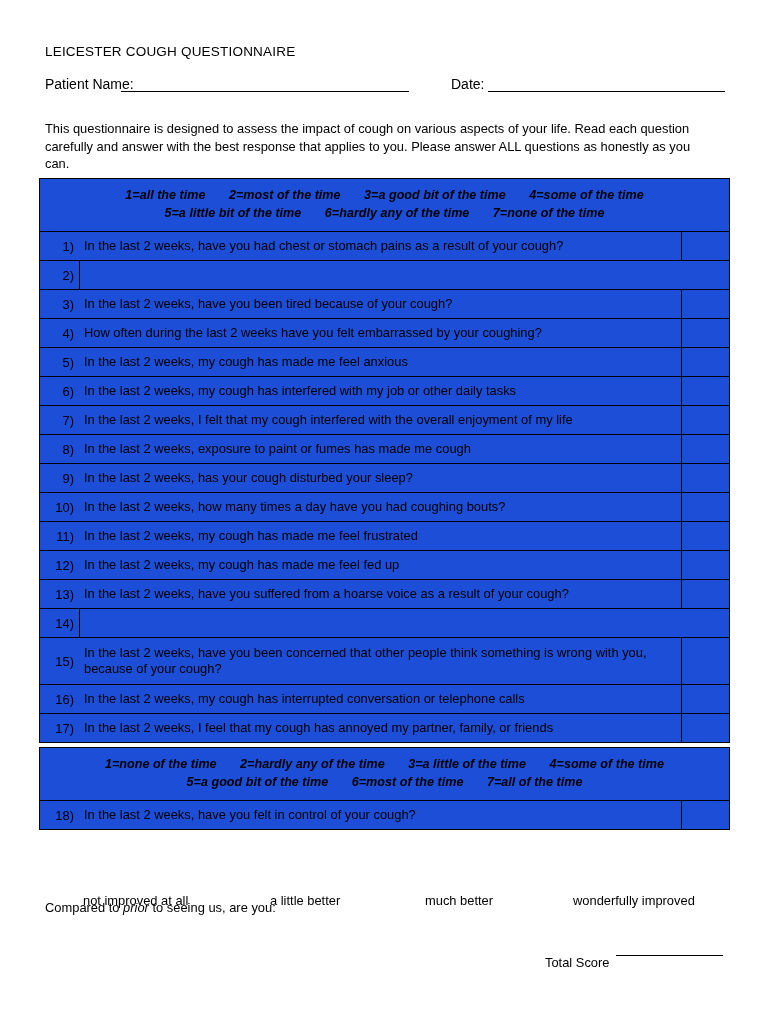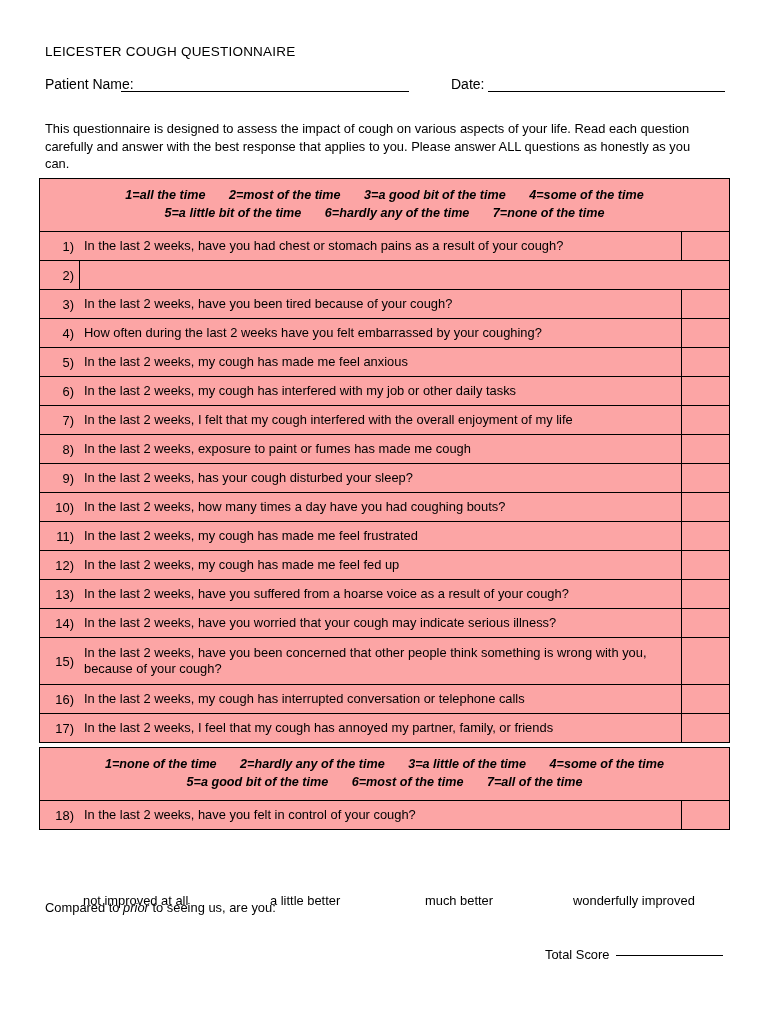--- a/index.html
+++ b/index.html
@@ -67,21 +67,21 @@
     white-space: pre-line;
   }
 
   
   .qtable {
     position: absolute;
     left: 39px;
     width: 691px;
     border: 1.6px solid #000;
     box-sizing: border-box;
-    background: #fca5a5;
+    background: #1d4ed8;
   }
   #table-main { top: 178px; }
   #table-alt  { top: 747px; }
 
   .legend {
     border-bottom: 1.4px solid #000;
     padding: 7px 8px 9px 8px;
     text-align: center;
     font-weight: bold;
     font-style: italic;
@@ -157,21 +157,21 @@
   .total {
     position: absolute;
     top: 939px;
     left: 545px;
     width: 185px;
     height: 20px;
     font-size: 12.9px;
   }
   .total .tlbl {
     position: absolute;
-    left: 0; top: 8px;
+    left: 0; top: 16px;
     white-space: nowrap;
   }
   .total .trule {
     position: absolute;
     left: 71px;
     top: 16px;
     width: 107px;
     border-bottom: 1.2px solid #000;
     height: 0;
   }
@@ -266,21 +266,20 @@
         <div class="qtext">In the last 2 weeks, my cough has made me feel fed up</div>
         <div class="qans"></div>
       </div>
     <div class="qrow">
         <div class="qnum">13)</div>
         <div class="qtext">In the last 2 weeks, have you suffered from a hoarse voice as a result of your cough?</div>
         <div class="qans"></div>
       </div>
     <div class="qrow">
         <div class="qnum">14)</div>
-        <div class="qtext">In the last 2 weeks, have you worried that your cough may indicate serious illness?</div>
         <div class="qans"></div>
       </div>
     <div class="qrow tall">
         <div class="qnum">15)</div>
         <div class="qtext">In the last 2 weeks, have you been concerned that other people think something is wrong with you, because of your cough?</div>
         <div class="qans"></div>
       </div>
     <div class="qrow">
         <div class="qnum">16)</div>
         <div class="qtext">In the last 2 weeks, my cough has interrupted conversation or telephone calls</div>

